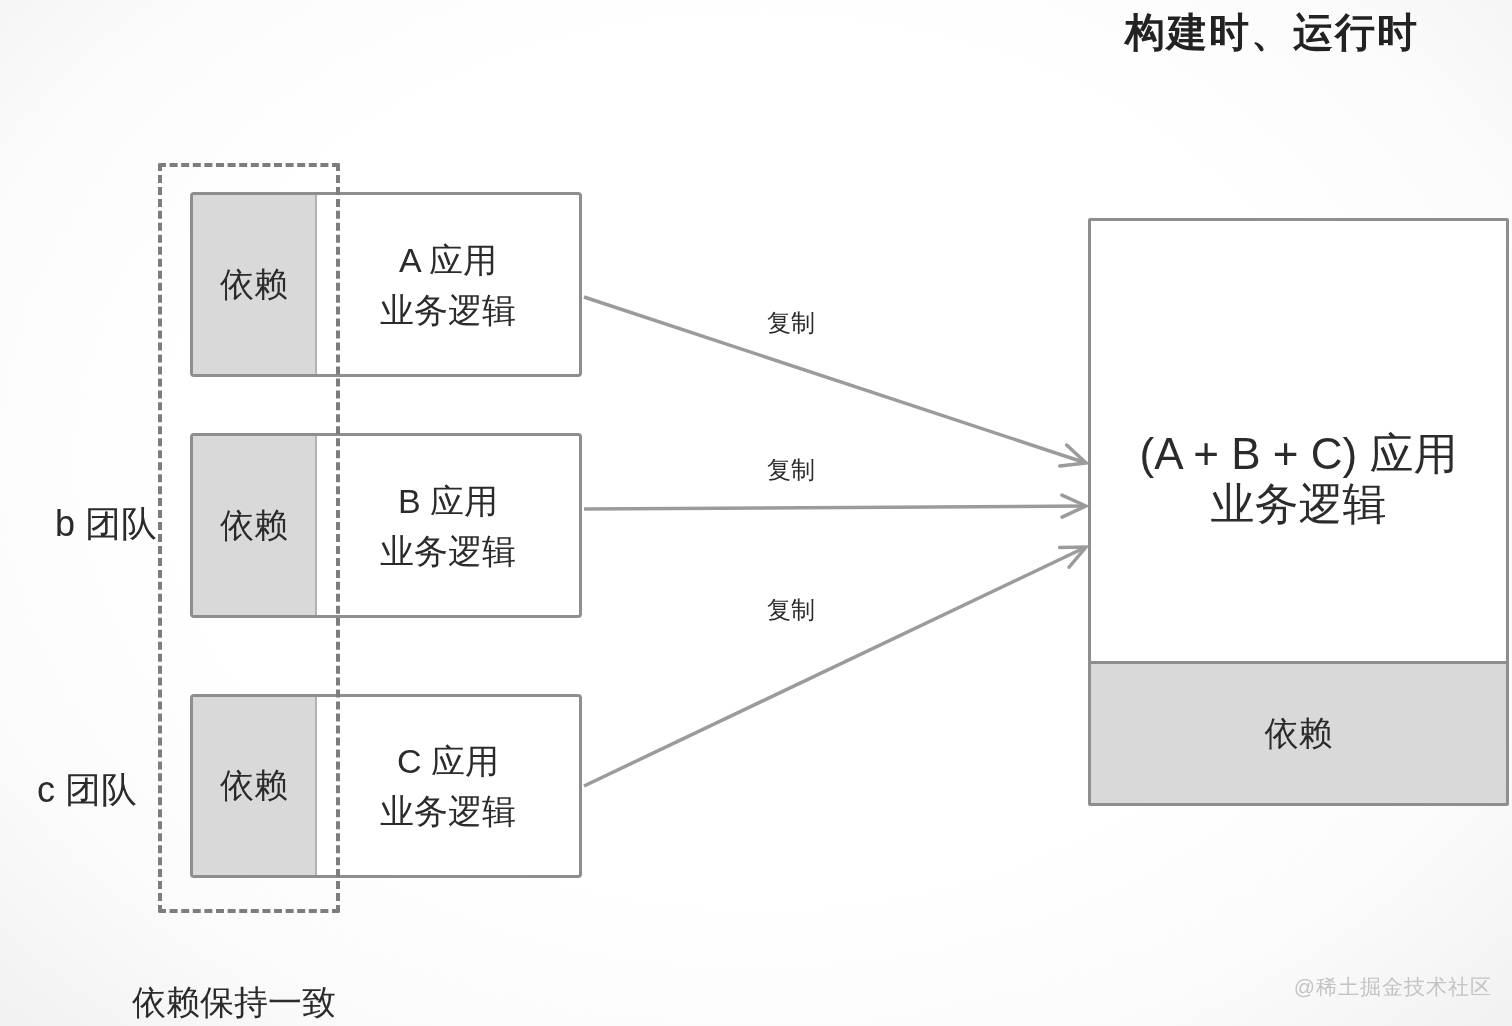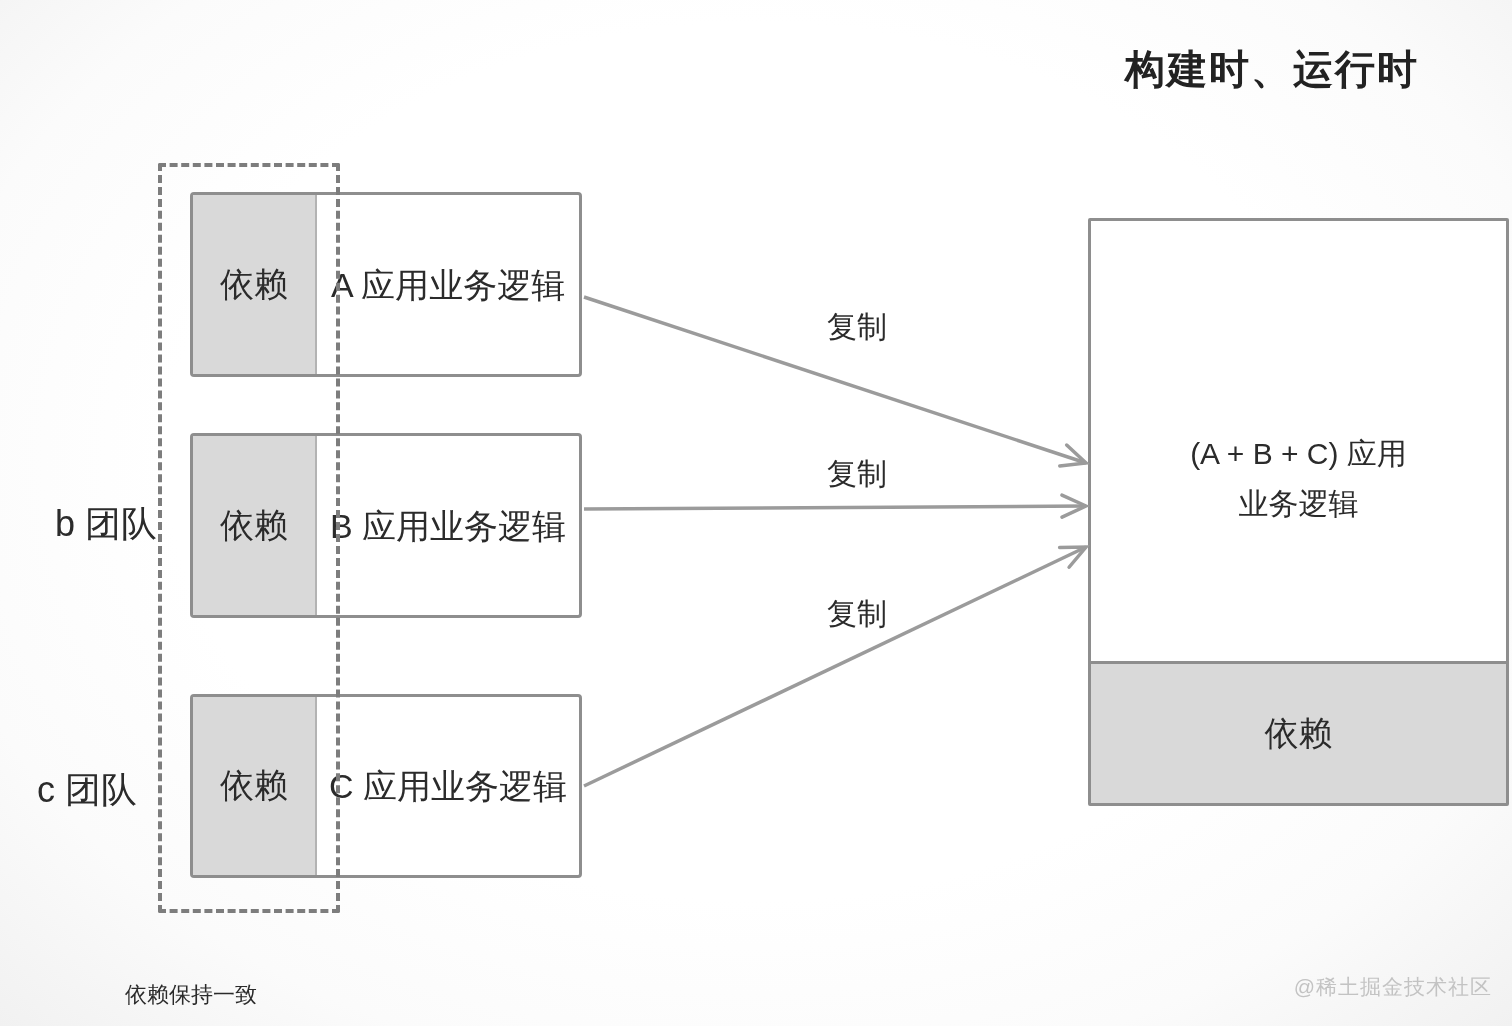--- a/index.html
+++ b/index.html
@@ -17,21 +17,21 @@
   .title {
     position: absolute;
     font-size: 40px;
     font-weight: 600;
     letter-spacing: 2px;
     color: #222222;
     text-align: center;
     white-space: nowrap;
   }
   #title-left  { left: 386px; top: 6px;  transform: translateX(-50%); }
-  #title-right { left: 1272px; top: 5px; transform: translateX(-50%); margin-top: 37px; }
+  #title-right { left: 1272px; top: 5px; transform: translateX(-50%); }
 
   .dashed-rect {
     position: absolute;
     left: 158px; top: 163px;
     width: 182px; height: 750px;
     border: 4px dashed #7d7d7d;
     border-radius: 2px;
     z-index: 3;
     pointer-events: none;
   }
@@ -71,21 +71,21 @@
     display: flex;
     align-items: center;
     justify-content: center;
     font-size: 34px;
     font-weight: 500;
     color: #2b2b2b;
   }
   .app-text {
     flex: 1;
     display: flex;
-    flex-direction: row;
+    flex-direction: column;
     align-items: center;
     justify-content: center;
     font-size: 34px;
     font-weight: 500;
     line-height: 50px;
     color: #2b2b2b;
     text-align: center;
     border-radius: 21px;
   }
 
@@ -94,22 +94,22 @@
     left: 0; top: 0;
     width: 1512px; height: 1026px;
     z-index: 2;
     pointer-events: none;
   }
 
   .copy-label {
     position: absolute;
     left: 767px;
     width: 120px;
-    text-align: right;
-    font-size: 30px;
+    text-align: left;
+    font-size: 24px;
     font-weight: 500;
     color: #2b2b2b;
     z-index: 4;
   }
   #copy-label-1 { top: 307px; }
   #copy-label-2 { top: 454px; }
   #copy-label-3 { top: 594px; }
 
   .merged-box {
     position: absolute;
@@ -124,42 +124,42 @@
   }
   .merged-body {
     flex: 1;
     position: relative;
   }
   .merged-text {
     position: absolute;
     left: 0; right: 0;
     top: 208px;
     text-align: center;
-    font-size: 30px;
+    font-size: 44px;
     font-weight: 500;
     line-height: 50px;
     color: #2b2b2b;
     white-space: nowrap;
   }
   .merged-dep {
     height: 142px;
     background: #d9d9d9;
     border-top: 3px solid #8e8e8e;
     display: flex;
     align-items: center;
     justify-content: center;
     font-size: 34px;
     font-weight: 500;
     color: #2b2b2b;
   }
 
   .caption {
     position: absolute;
-    left: 125px; top: 980px;
-    font-size: 22px;
+    left: 132px; top: 980px;
+    font-size: 34px;
     font-weight: 500;
     color: #2b2b2b;
     white-space: nowrap;
   }
   .watermark {
     position: absolute;
     right: 20px; top: 973px;
     font-size: 21px;
     color: #c3c3c3;
     letter-spacing: 1px;

